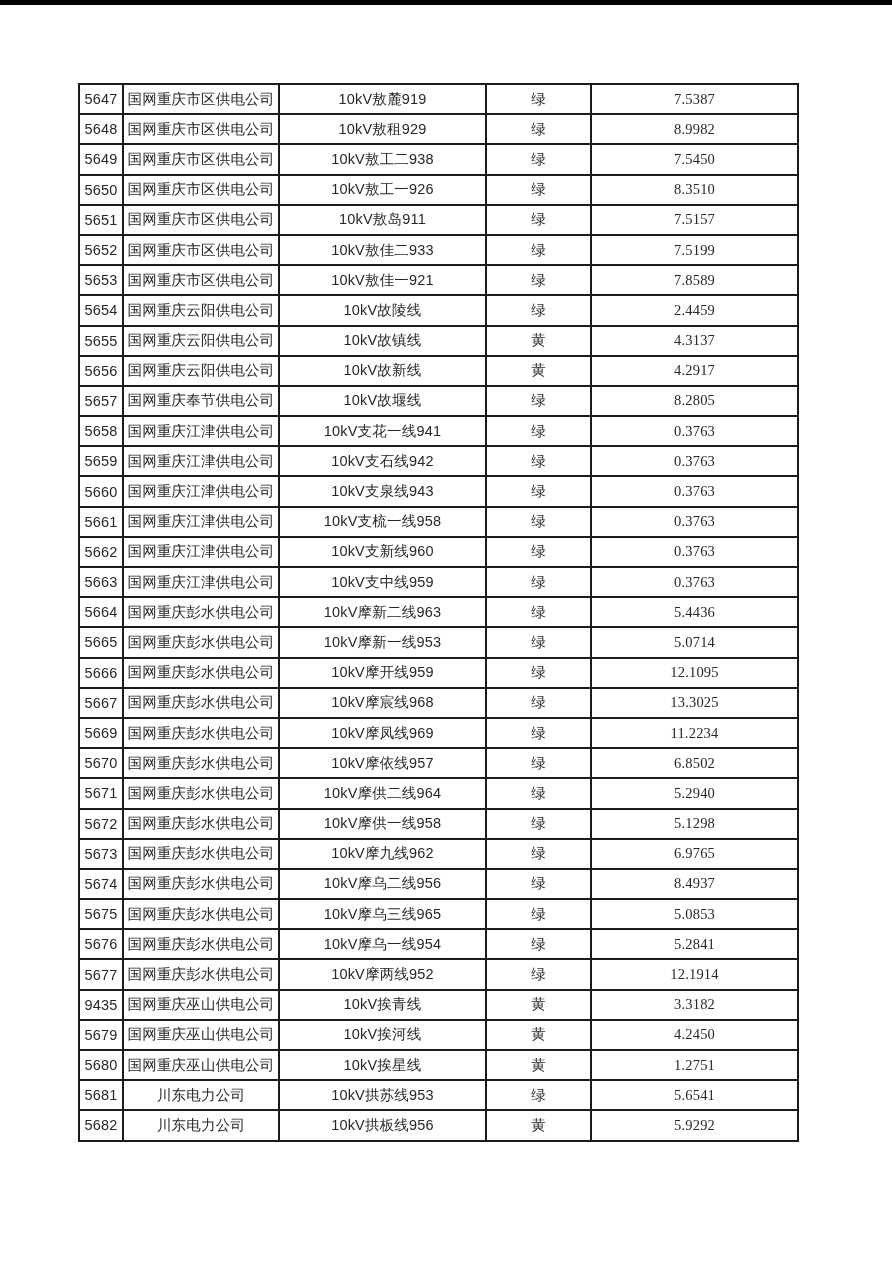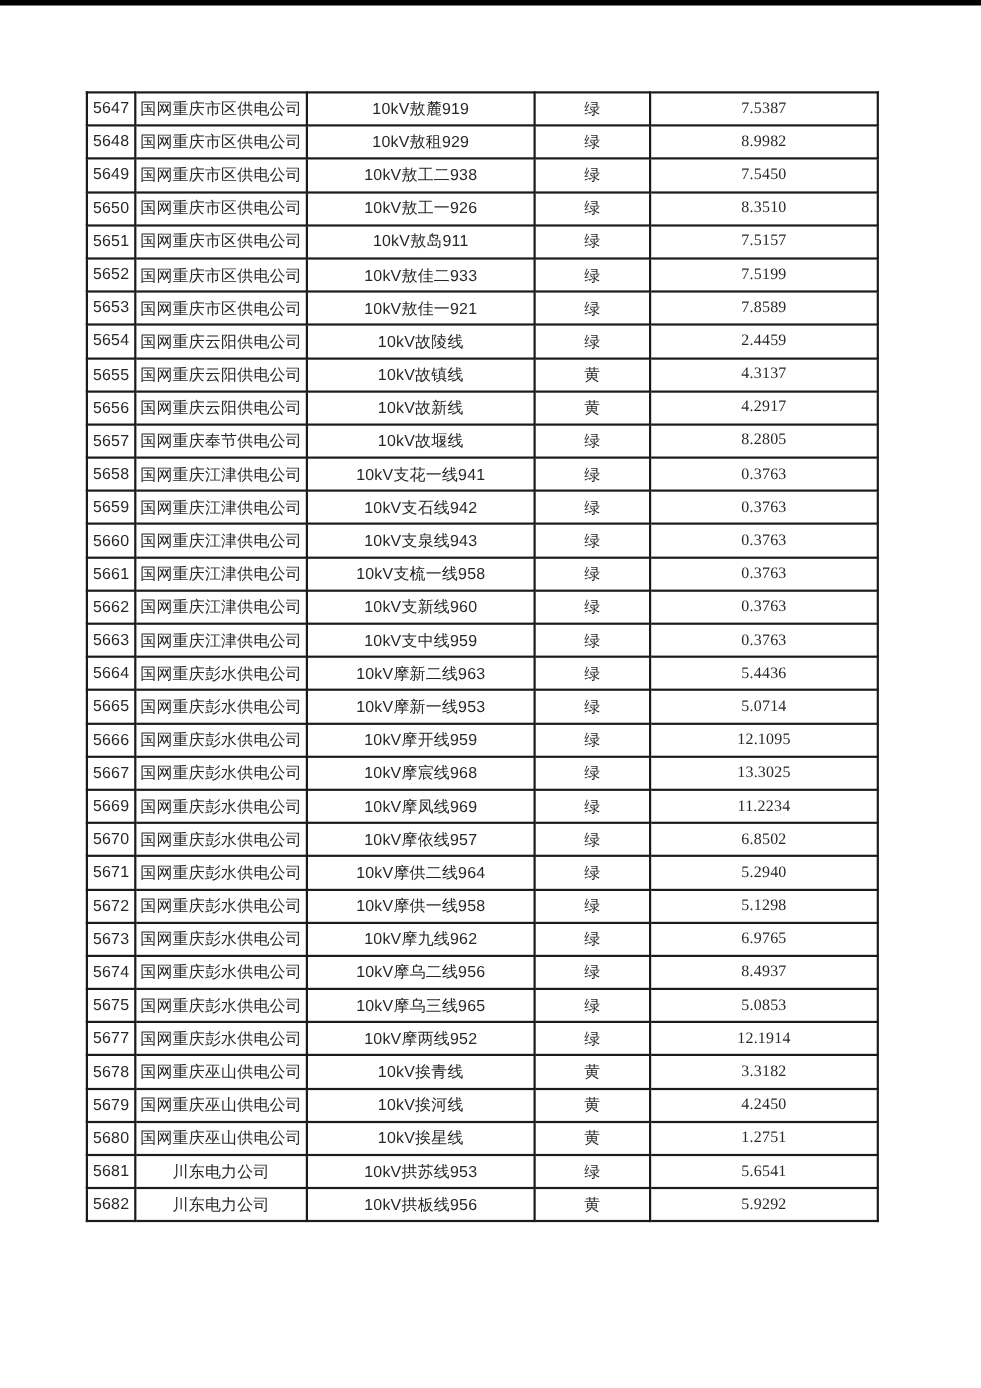--- a/index.html
+++ b/index.html
@@ -275,28 +275,35 @@
           <td class="col-value">8.4937</td>
         </tr>
         <tr>
           <td class="col-id">5675</td>
           <td class="col-company">国网重庆彭水供电公司</td>
           <td class="col-line">10kV摩乌三线965</td>
           <td class="col-status">绿</td>
           <td class="col-value">5.0853</td>
         </tr>
         <tr>
+          <td class="col-id">5676</td>
+          <td class="col-company">国网重庆彭水供电公司</td>
+          <td class="col-line">10kV摩乌一线954</td>
+          <td class="col-status">绿</td>
+          <td class="col-value">5.2841</td>
+        </tr>
+        <tr>
           <td class="col-id">5677</td>
           <td class="col-company">国网重庆彭水供电公司</td>
           <td class="col-line">10kV摩两线952</td>
           <td class="col-status">绿</td>
           <td class="col-value">12.1914</td>
         </tr>
         <tr>
-          <td class="col-id">5678</td>
+          <td class="col-id">9435</td>
           <td class="col-company">国网重庆巫山供电公司</td>
           <td class="col-line">10kV挨青线</td>
           <td class="col-status">黄</td>
           <td class="col-value">3.3182</td>
         </tr>
         <tr>
           <td class="col-id">5679</td>
           <td class="col-company">国网重庆巫山供电公司</td>
           <td class="col-line">10kV挨河线</td>
           <td class="col-status">黄</td>

